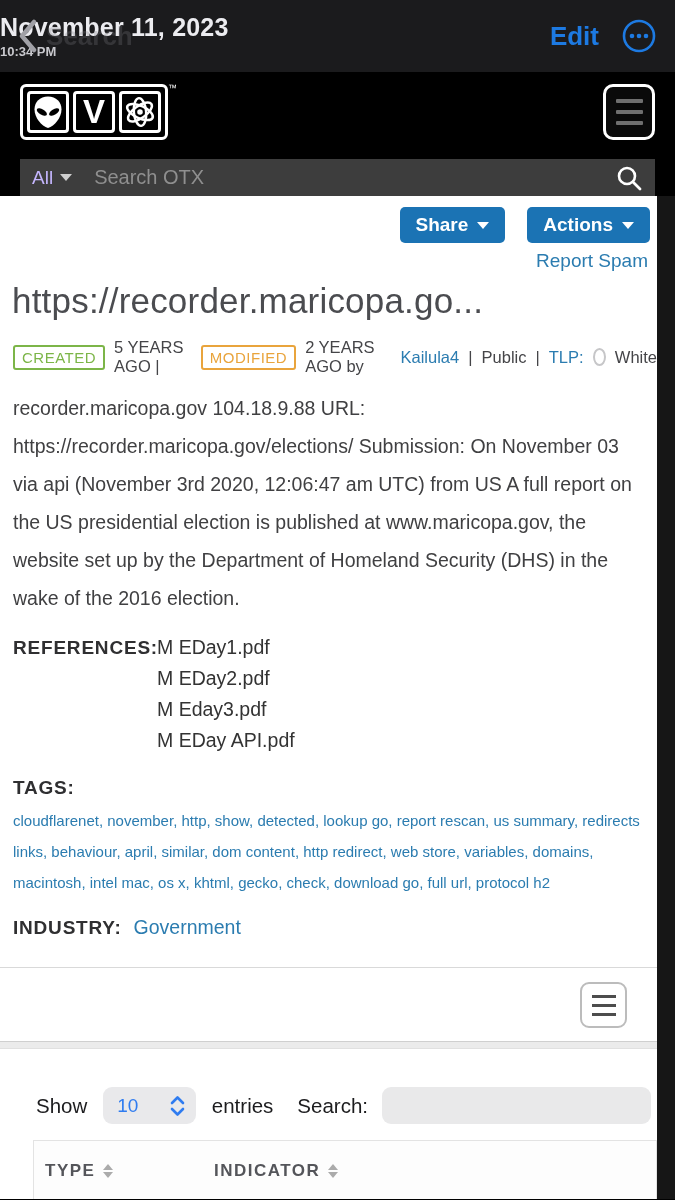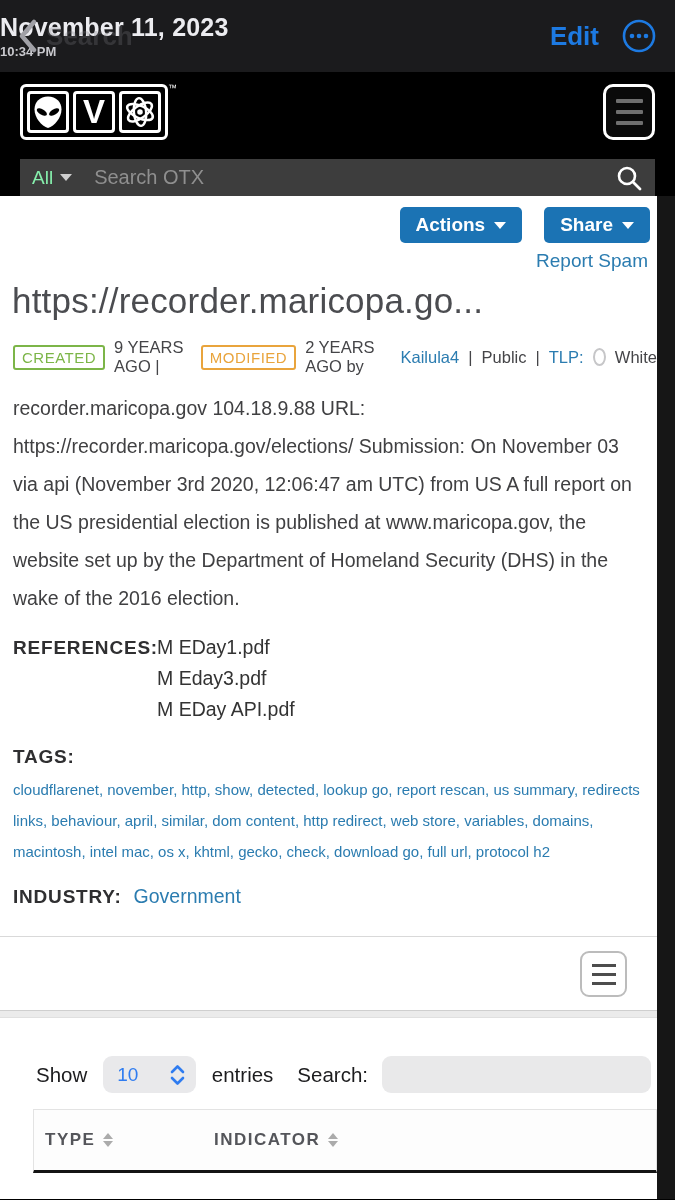--- a/index.html
+++ b/index.html
@@ -30,21 +30,21 @@
   
   .otx-header{background:var(--header-black);padding:12px 20px 0 20px;}
   .otx-top{display:flex;align-items:flex-start;justify-content:space-between;height:72px;}
   .logo{display:inline-flex;gap:4px;border:3px solid #fff;border-radius:6px;padding:4px;position:relative;background:#000;}
   .logo-box{width:42px;height:42px;border:3px solid #fff;border-radius:4px;display:flex;align-items:center;justify-content:center;background:#000;}
   .logo-v{color:#fff;font-size:33px;font-weight:700;line-height:1;padding-bottom:2px;}
   .logo-tm{position:absolute;right:-12px;top:-4px;color:#fff;font-size:9px;}
   .menu-btn-dark{width:52px;height:56px;border:3px solid #fff;border-radius:10px;background:#0a0a0a;display:flex;flex-direction:column;align-items:center;justify-content:center;gap:7px;cursor:pointer;}
   .menu-btn-dark i{display:block;width:27px;height:4px;background:#6f6f6f;border-radius:1px;}
   .otx-search{margin-top:3px;height:37px;background:#3d3d3d;display:flex;align-items:center;padding:0 12px;}
-  .search-filter{display:flex;align-items:center;gap:7px;color:#86efac;font-size:19px;cursor:pointer;}
+  .search-filter{display:flex;align-items:center;gap:7px;color:#c4b5fd;font-size:19px;cursor:pointer;}
   .caret-down{width:0;height:0;border-left:6px solid transparent;border-right:6px solid transparent;border-top:7px solid #cfcfcf;display:inline-block;}
   .otx-search input{flex:1;background:transparent;border:none;outline:none;color:#e0e0e0;font-size:20px;margin-left:22px;font-family:inherit;}
   .otx-search input::placeholder{color:#8f8f8f;}
   .search-icon-btn{background:none;border:none;cursor:pointer;display:flex;margin-left:8px;}
 
   
   .main{display:flex;background:var(--canvas-black);height:1003px;position:relative;}
   .page{width:657px;background:#fff;overflow:hidden;}
   .right-strip{flex:1;background:var(--canvas-black);}
 
@@ -173,52 +173,53 @@
       </svg>
     </button>
   </div>
 </div>
 
 <div class="main">
   <div class="page">
 
     <div class="btn-row">
       <button class="blue-btn">
+        <span>Share</span>
+        <span class="caret"></span>
+      </button>
+      <button class="blue-btn">
         <span>Actions</span>
         <span class="caret"></span>
       </button>
-      <button class="blue-btn">
-        <span>Share</span>
-        <span class="caret"></span>
-      </button>
     </div>
     <a href="#" class="report-spam">Report Spam</a>
 
     <h1 class="pulse-title">https://recorder.maricopa.go...</h1>
 
     <div class="meta-row">
       <span class="badge created">CREATED</span>
-      <span>9 YEARS AGO |</span>
+      <span>5 YEARS AGO |</span>
       <span class="badge modified">MODIFIED</span>
       <span>2 YEARS AGO by</span>
       <a href="#" class="meta-link">Kailula4</a>
       <span>|</span>
       <span>Public</span>
       <span>|</span>
       <a href="#" class="meta-link">TLP:</a>
       <span class="tlp-circle"></span>
       <span>White</span>
     </div>
 
     <p class="description">recorder.maricopa.gov 104.18.9.88 URL: https://recorder.maricopa.gov/elections/ Submission: On November 03 via api (November 3rd 2020, 12:06:47 am UTC) from US A full report on the US presidential election is published at www.maricopa.gov, the website set up by the Department of Homeland Security (DHS) in the wake of the 2016 election.</p>
 
     <div class="refs">
       <span class="section-label">REFERENCES:</span>
       <div id="refs-list">
           <div class="ref-item">M EDay1.pdf</div>
+          <div class="ref-item">M EDay2.pdf</div>
           <div class="ref-item">M Eday3.pdf</div>
           <div class="ref-item">M EDay API.pdf</div>
         </div>
     </div>
 
     <div class="section-label tags-label">TAGS:</div>
     <p class="tags-para" id="tags-list"><a href="#" class="tag-link">cloudflarenet</a><span class="tag-sep">, </span><a href="#" class="tag-link">november</a><span class="tag-sep">, </span><a href="#" class="tag-link">http</a><span class="tag-sep">, </span><a href="#" class="tag-link">show</a><span class="tag-sep">, </span><a href="#" class="tag-link">detected</a><span class="tag-sep">, </span><a href="#" class="tag-link">lookup go</a><span class="tag-sep">, </span><a href="#" class="tag-link">report rescan</a><span class="tag-sep">, </span><a href="#" class="tag-link">us summary</a><span class="tag-sep">, </span><a href="#" class="tag-link">redirects links</a><span class="tag-sep">, </span><a href="#" class="tag-link">behaviour</a><span class="tag-sep">, </span><a href="#" class="tag-link">april</a><span class="tag-sep">, </span><a href="#" class="tag-link">similar</a><span class="tag-sep">, </span><a href="#" class="tag-link">dom content</a><span class="tag-sep">, </span><a href="#" class="tag-link">http redirect</a><span class="tag-sep">, </span><a href="#" class="tag-link">web store</a><span class="tag-sep">, </span><a href="#" class="tag-link">variables</a><span class="tag-sep">, </span><a href="#" class="tag-link">domains</a><span class="tag-sep">, </span><a href="#" class="tag-link">macintosh</a><span class="tag-sep">, </span><a href="#" class="tag-link">intel mac</a><span class="tag-sep">, </span><a href="#" class="tag-link">os x</a><span class="tag-sep">, </span><a href="#" class="tag-link">khtml</a><span class="tag-sep">, </span><a href="#" class="tag-link">gecko</a><span class="tag-sep">, </span><a href="#" class="tag-link">check</a><span class="tag-sep">, </span><a href="#" class="tag-link">download go</a><span class="tag-sep">, </span><a href="#" class="tag-link">full url</a><span class="tag-sep">, </span><a href="#" class="tag-link">protocol h2</a></p>
 
     <div class="industry-row">
       <span class="section-label">INDUSTRY:</span>

